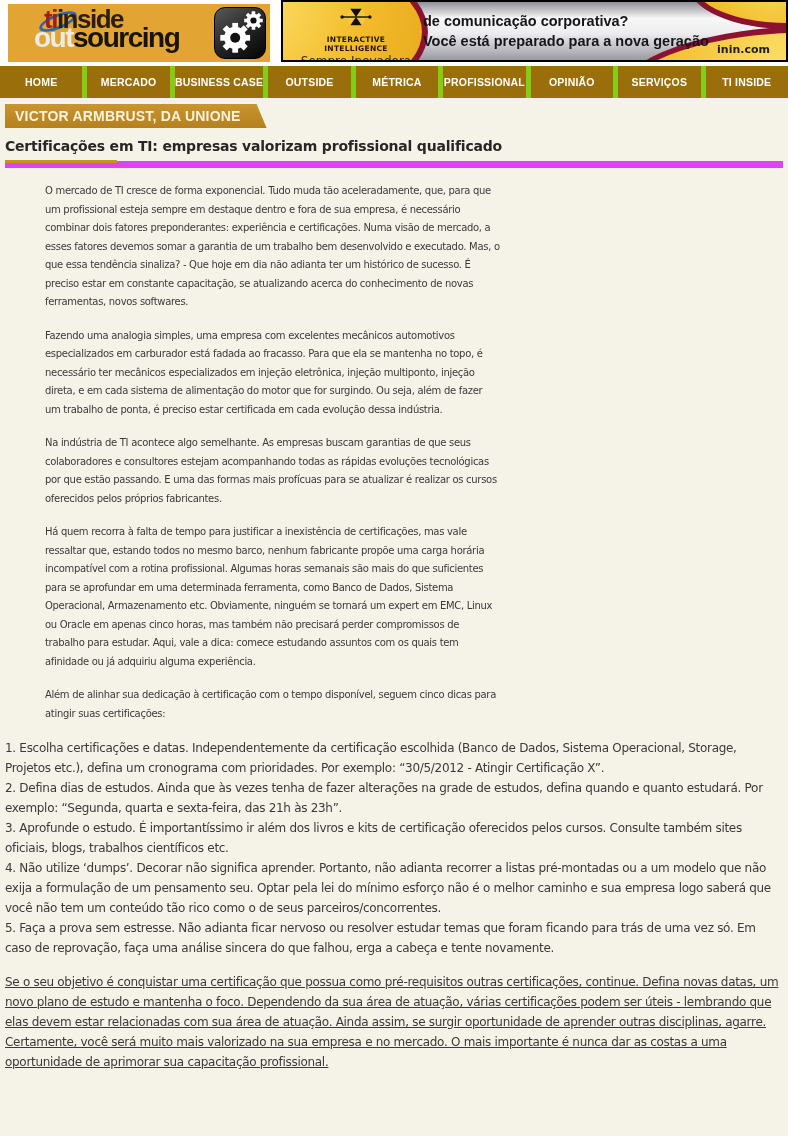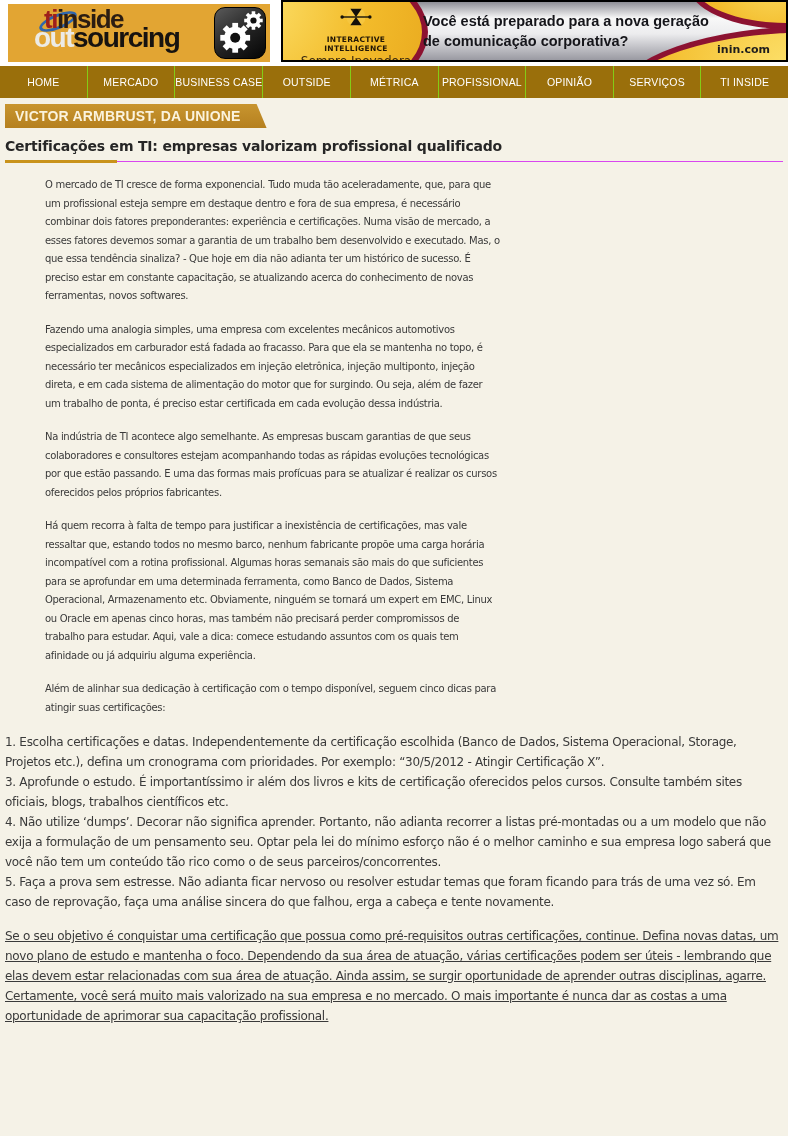--- a/index.html
+++ b/index.html
@@ -30,31 +30,31 @@
   .blob-bottomright { width:400px; height:140px; left:335px; top:24px; }
   .ii-logo { position:absolute; left:12px; top:2px; width:122px; text-align:center; }
   .ii-name { font-size:7.5px; font-weight:bold; color:#201505; letter-spacing:0.3px; margin-top:1px;text-align:center; }
   .ii-tagline { font-size:12px; color:#3a2a10; margin-top:1px; }
   .banner-headline { position:absolute; left:140px; top:9px; font-family:"Liberation Sans", sans-serif; font-weight:bold; font-size:14.5px; line-height:20px; color:#15151a; }
   .banner-url { position:absolute; right:16px; bottom:4px; font-weight:bold; font-size:11px; color:#1d1d1d; cursor:pointer; }
 
   
   .nav { width:788px; height:32px; background:#9A6F0B; display:flex; align-items:stretch; }
   .nav-item { flex:1; display:flex; align-items:center; justify-content:center; color:#FFFFFF;
-    font-family:"Liberation Sans", sans-serif; font-size:10.5px; font-weight:normal; letter-spacing:0.2px;
+    font-family:"Liberation Sans", sans-serif; font-size:10.5px; font-weight:bold; letter-spacing:0.2px;
     text-decoration:none; cursor:pointer; white-space:nowrap; }
-  .nav-item + .nav-item { border-left:1px solid #84cc16; }
+  .nav-item + .nav-item { border-left:5px solid #84cc16; }
 
   
   .main { padding:6px 5px 14px 5px; }
   .byline { display:inline-block; background:linear-gradient(180deg,#C8952F,#B5801F); color:#FBF3DD;
     font-family:"Liberation Sans", sans-serif; font-size:14px; font-weight:bold; letter-spacing:0.2px;
     padding:4px 26px 4px 10px; clip-path:polygon(0 0, calc(100% - 10px) 0, 100% 100%, 0 100%);
     cursor:pointer; }
-  .title { position:relative; margin:10px 0 14px 0; padding-bottom:7px; border-bottom:1px solid #d946ef;
+  .title { position:relative; margin:10px 0 14px 0; padding-bottom:7px; border-bottom:7px solid #d946ef;
     font-size:14px; font-weight:bold; color:#262626; letter-spacing:-0.2px; }
   .title::after { content:""; position:absolute; left:0; bottom:-2px; width:112px; height:3px; background:#C9931B; }
 
   .para { max-width:455px; margin:0 0 15px 40px; font-size:10px; line-height:18.5px; letter-spacing:-0.3px; color:#3A3A3A; }
   .tips { margin:0; }
   .tips p { margin:0; font-size:12px; line-height:20px; letter-spacing:-0.3px; color:#3A3A3A; }
   .closing { margin:14px 0 0 0; font-size:12px; line-height:20px; letter-spacing:-0.3px; color:#3A3A3A;text-decoration:underline; }
 </style>
 </head>
 <body>
@@ -104,22 +104,22 @@
             <line x1="3" y1="15" x2="37" y2="15" stroke="#14100a" stroke-width="1.6"></line>
             <circle cx="4" cy="15" r="2" fill="#14100a"></circle>
             <circle cx="36" cy="15" r="2" fill="#14100a"></circle>
             <path d="M20 15 L13.5 5.5 L26.5 5.5 Z" fill="#14100a"></path>
             <path d="M20 15 L13.5 24.5 L26.5 24.5 Z" fill="#14100a"></path>
           </svg>
           <div class="ii-name">INTERACTIVE INTELLIGENCE</div>
           <div class="ii-tagline">Sempre Inovadora</div>
         </div>
         <div class="banner-headline">
+          <div>de comunicação corporativa?</div>
           <div>Você está preparado para a nova geração</div>
-          <div>de comunicação corporativa?</div>
         </div>
         <div class="banner-url">inin.com</div>
       </div>
     </a>
   </header>
 
   <nav class="nav">
     <a class="nav-item">HOME</a>
     <a class="nav-item">MERCADO</a>
     <a class="nav-item">BUSINESS CASE</a>
@@ -136,20 +136,21 @@
     <h1 class="title">Certificações em TI: empresas valorizam profissional qualificado</h1>
 
     <p class="para">O mercado de TI cresce de forma exponencial. Tudo muda tão aceleradamente, que, para que um profissional esteja sempre em destaque dentro e fora de sua empresa, é necessário combinar dois fatores preponderantes: experiência e certificações. Numa visão de mercado, a esses fatores devemos somar a garantia de um trabalho bem desenvolvido e executado. Mas, o que essa tendência sinaliza? - Que hoje em dia não adianta ter um histórico de sucesso. É preciso estar em constante capacitação, se atualizando acerca do conhecimento de novas ferramentas, novos softwares.</p>
     <p class="para">Fazendo uma analogia simples, uma empresa com excelentes mecânicos automotivos especializados em carburador está fadada ao fracasso. Para que ela se mantenha no topo, é necessário ter mecânicos especializados em injeção eletrônica, injeção multiponto, injeção direta, e em cada sistema de alimentação do motor que for surgindo. Ou seja, além de fazer um trabalho de ponta, é preciso estar certificada em cada evolução dessa indústria.</p>
     <p class="para">Na indústria de TI acontece algo semelhante. As empresas buscam garantias de que seus colaboradores e consultores estejam acompanhando todas as rápidas evoluções tecnológicas por que estão passando. E uma das formas mais profícuas para se atualizar é realizar os cursos oferecidos pelos próprios fabricantes.</p>
     <p class="para">Há quem recorra à falta de tempo para justificar a inexistência de certificações, mas vale ressaltar que, estando todos no mesmo barco, nenhum fabricante propõe uma carga horária incompatível com a rotina profissional. Algumas horas semanais são mais do que suficientes para se aprofundar em uma determinada ferramenta, como Banco de Dados, Sistema Operacional, Armazenamento etc. Obviamente, ninguém se tornará um expert em EMC, Linux ou Oracle em apenas cinco horas, mas também não precisará perder compromissos de trabalho para estudar. Aqui, vale a dica: comece estudando assuntos com os quais tem afinidade ou já adquiriu alguma experiência.</p>
     <p class="para">Além de alinhar sua dedicação à certificação com o tempo disponível, seguem cinco dicas para atingir suas certificações:</p>
 
     <div class="tips">
       <p>1. Escolha certificações e datas. Independentemente da certificação escolhida (Banco de Dados, Sistema Operacional, Storage, Projetos etc.), defina um cronograma com prioridades. Por exemplo: “30/5/2012 - Atingir Certificação X”.</p>
+      <p>2. Defina dias de estudos. Ainda que às vezes tenha de fazer alterações na grade de estudos, defina quando e quanto estudará. Por exemplo: “Segunda, quarta e sexta-feira, das 21h às 23h”.</p>
       <p>3. Aprofunde o estudo. É importantíssimo ir além dos livros e kits de certificação oferecidos pelos cursos. Consulte também sites oficiais, blogs, trabalhos científicos etc.</p>
       <p>4. Não utilize ‘dumps’. Decorar não significa aprender. Portanto, não adianta recorrer a listas pré-montadas ou a um modelo que não exija a formulação de um pensamento seu. Optar pela lei do mínimo esforço não é o melhor caminho e sua empresa logo saberá que você não tem um conteúdo tão rico como o de seus parceiros/concorrentes.</p>
       <p>5. Faça a prova sem estresse. Não adianta ficar nervoso ou resolver estudar temas que foram ficando para trás de uma vez só. Em caso de reprovação, faça uma análise sincera do que falhou, erga a cabeça e tente novamente.</p>
     </div>
 
     <p class="closing">Se o seu objetivo é conquistar uma certificação que possua como pré-requisitos outras certificações, continue. Defina novas datas, um novo plano de estudo e mantenha o foco. Dependendo da sua área de atuação, várias certificações podem ser úteis - lembrando que elas devem estar relacionadas com sua área de atuação. Ainda assim, se surgir oportunidade de aprender outras disciplinas, agarre. Certamente, você será muito mais valorizado na sua empresa e no mercado. O mais importante é nunca dar as costas a uma oportunidade de aprimorar sua capacitação profissional.</p>
 
     
   </main>
 

